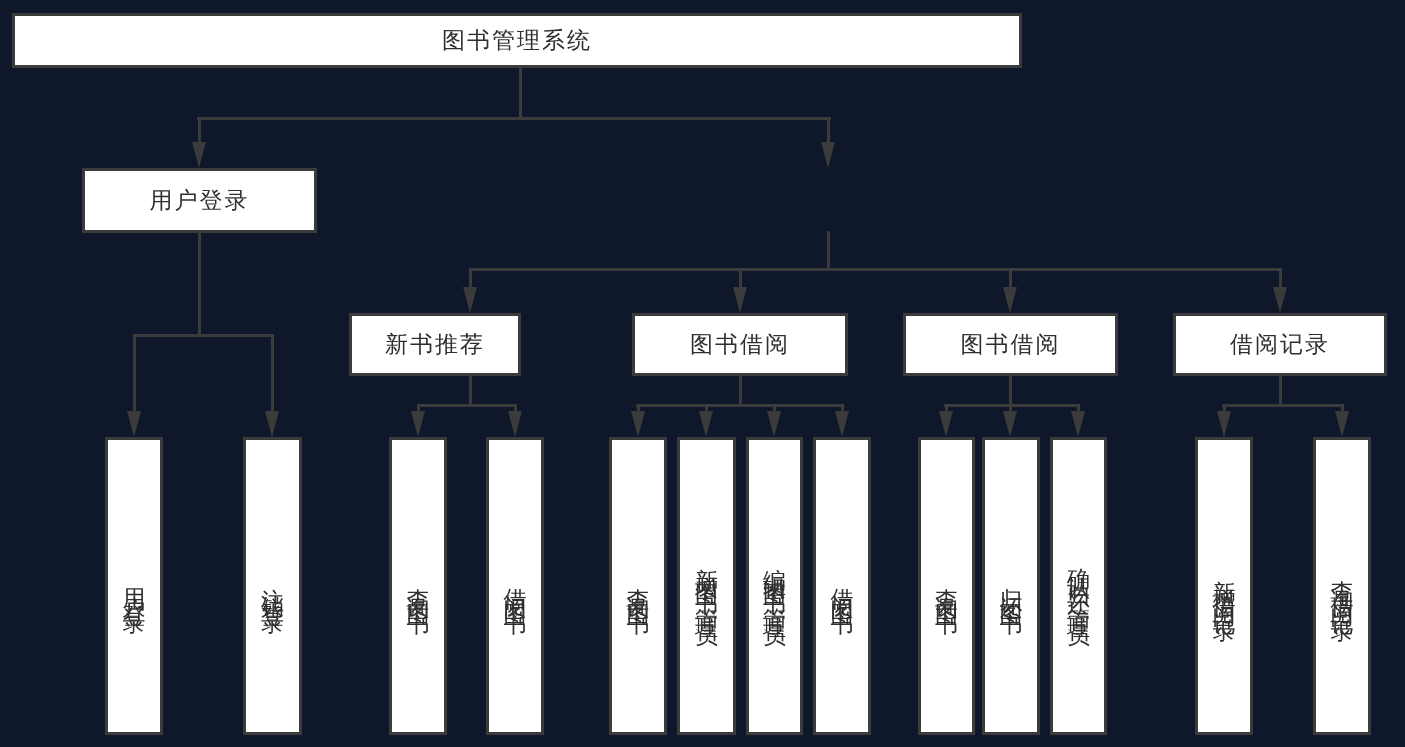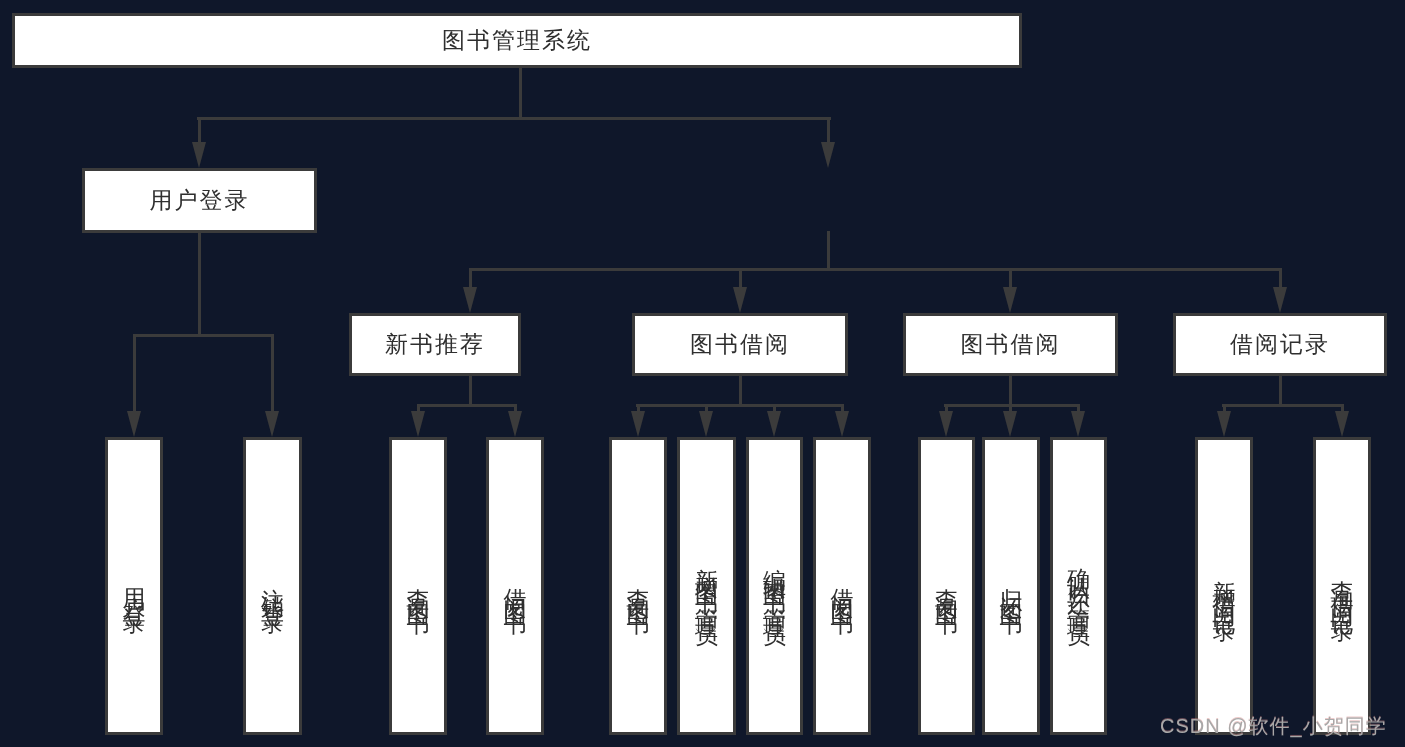--- a/index.html
+++ b/index.html
@@ -140,15 +140,14 @@
   <div class="vl" style="left:1077px;top:404px;height:14px;"></div>
   <div class="arr" style="left:1071px;top:411px;"></div>
 
   <div class="vl" style="left:1279px;top:374px;height:33px;"></div>
   <div class="hl" style="left:1222px;top:404px;width:122px;"></div>
   <div class="vl" style="left:1223px;top:404px;height:14px;"></div>
   <div class="arr" style="left:1217px;top:411px;"></div>
   <div class="vl" style="left:1341px;top:404px;height:14px;"></div>
   <div class="arr" style="left:1335px;top:411px;"></div>
 
-  <div class="watermark">CSDN @软件_小贺同学</div>
 
 </div>
 
 </body></html>

